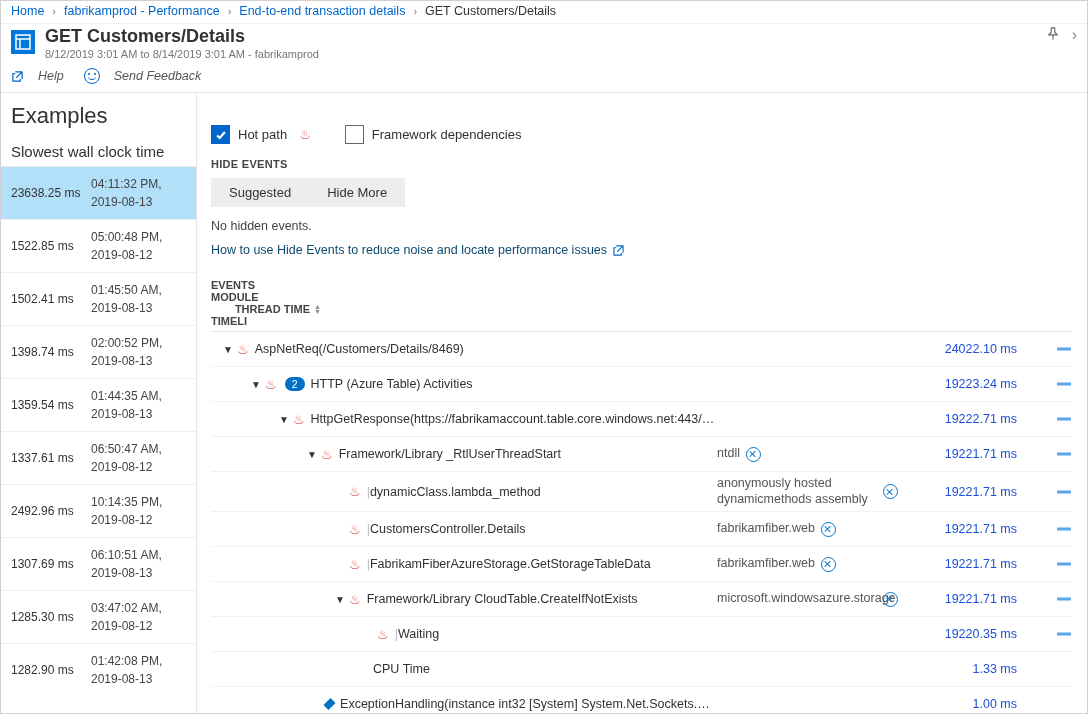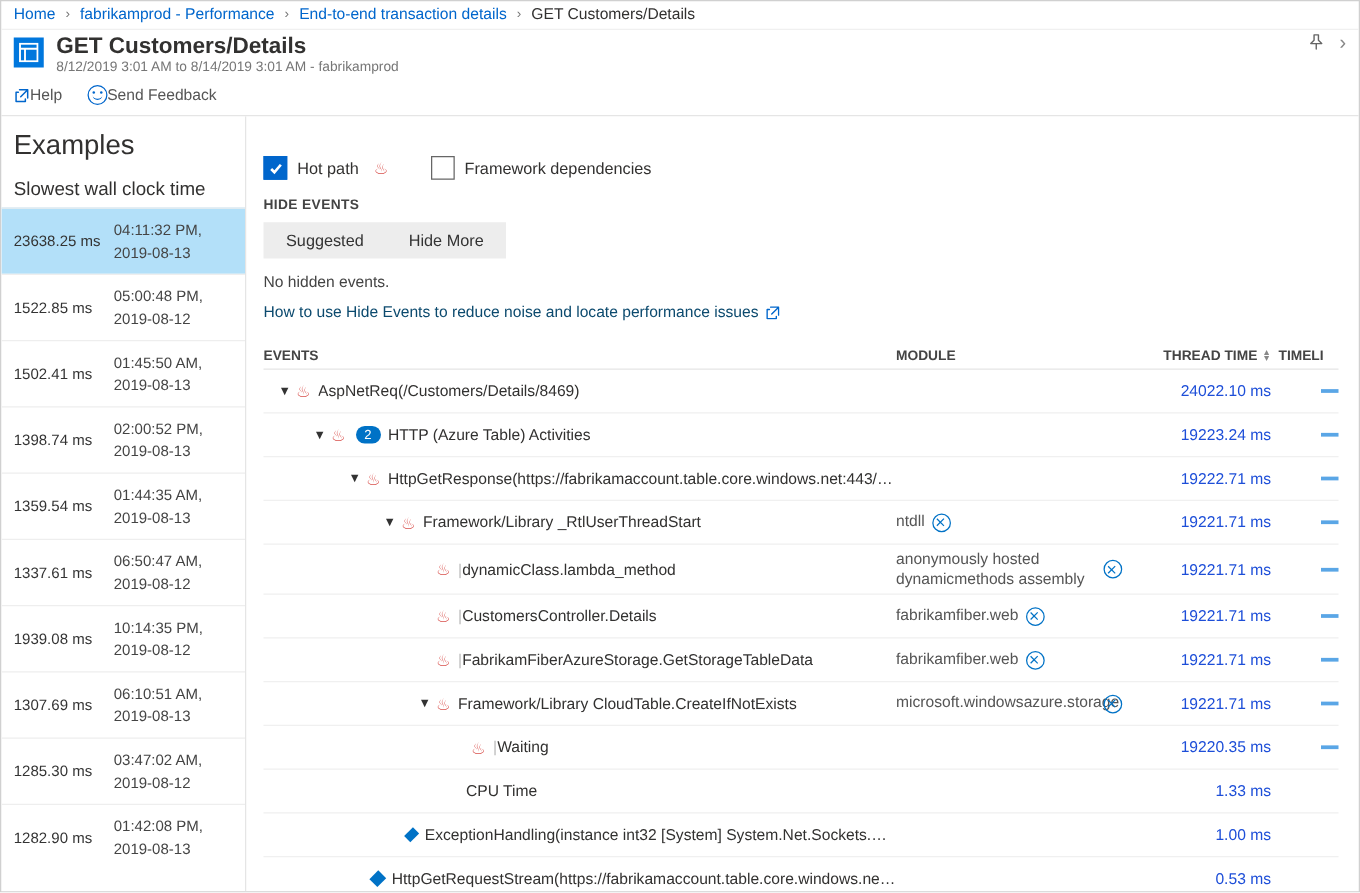--- a/index.html
+++ b/index.html
@@ -9,21 +9,21 @@
   .breadcrumb .sep { color:#767676; font-size:11px;}
   .header { display:flex; align-items:flex-start; padding:2px 10px 4px 10px; }
   .header .titleblock { display:flex; align-items:flex-start; gap:10px; flex:1;}
   .header .icon { width:24px; height:24px; background:#0077dd; display:flex; align-items:center; justify-content:center; color:#fff; margin-top:4px;}
   .header .icon svg { width:16px; height:16px; fill:#fff;}
   .header h1 { margin:0; font-size:18px; font-weight:600; }
   .header .sub { font-size:11px; color:#767676; margin-top:1px;}
   .header .actions { margin-left:auto; display:flex; gap:12px; align-items:center; color:#666; }
   .header .actions svg { width:14px; height:14px; stroke:#666; fill:none;}
   .toolbar { padding:4px 10px 8px 10px; display:flex; gap:20px; align-items:center; font-size:12.5px; color:#555; border-bottom:1px solid #e5e5e5;}
-  .toolbar .item { display:flex; align-items:center; gap:0; cursor:pointer;}
+  .toolbar .item { display:flex; align-items:center; gap:14px; cursor:pointer;font-style:italic;}
   .toolbar svg.open { width:13px; height:13px; stroke:#0066cc; fill:none;}
   .toolbar .face { width:14px; height:14px; border:1.3px solid #0066cc; border-radius:50%; position:relative;}
   .toolbar .face::before, .toolbar .face::after { content:''; position:absolute; background:#0066cc; width:2px; height:2px; border-radius:50%; top:3.5px;}
   .toolbar .face::before{ left:3px;} .toolbar .face::after{ right:3px;}
   .toolbar .face span{ position:absolute; bottom:3px; left:3px; right:3px; height:4px; border-bottom:1.3px solid #0066cc; border-radius:0 0 6px 6px;}
   .body { flex:1; display:flex; overflow:hidden; }
   
   .left { width:195px; border-right:1px solid #e5e5e5; overflow-y:auto; position:relative;}
   .left::-webkit-scrollbar { width:8px;}
   .left::-webkit-scrollbar-thumb{ background:#c8c8c8; border-radius:4px;}
@@ -41,21 +41,21 @@
   .chk.on svg { width:12px; height:12px; stroke:#fff; stroke-width:2.5; fill:none;}
   .opt { display:flex; align-items:center; gap:8px; font-size:13px;}
   .section-lbl { font-size:11px; font-weight:700; letter-spacing:0.3px; color:#444; margin-bottom:8px;}
   .btns { display:flex; gap:0; margin-bottom:12px;}
   .btn { background:#ededed; padding:7px 18px; font-size:13px; border:none; cursor:pointer; color:#333;}
   .note { font-size:12.5px; color:#444; margin-bottom:10px;}
   .howto { font-size:12.5px; color:#0c4a6e; display:inline-flex; align-items:center; gap:6px; margin-bottom:18px; cursor:pointer;}
   .howto svg { width:11px; height:11px; stroke:#0066cc; fill:none;}
   
   .events { width:860px; }
-  .eh { display:flex; font-size:11px; font-weight:700; color:#444; border-bottom:1px solid #e5e5e5; padding:4px 0;}
+  .eh { display:flex; font-size:11px; font-weight:700; color:#444; border-bottom:1px solid #e5e5e5; padding:4px 0;flex-direction:column;}
   .eh .c1 { flex:1;}
   .eh .c2 { width:190px;}
   .eh .c3 { width:110px; text-align:right; padding-right:6px; display:flex; justify-content:flex-end; align-items:center; gap:4px;}
   .eh .c4 { width:48px; }
   .erow { display:flex; align-items:center; border-bottom:1px solid #f0f0f0; padding:4px 0 4px 0; font-size:12.5px; min-height:26px;}
   .erow .c1 { flex:1; display:flex; align-items:center; overflow:hidden; white-space:nowrap; text-overflow:ellipsis;}
   .erow .c2 { width:190px; color:#555; display:flex; align-items:center; gap:6px;}
   .erow .c2 .wrap { max-width:160px; line-height:1.25;}
   .erow .c3 { width:110px; text-align:right; color:#1d4ed8; padding-right:6px;}
   .erow .c4 { width:48px; position:relative;}
@@ -146,21 +146,21 @@
           </div>
           <div class="ex-row">
             <div class="ms">1359.54 ms</div>
             <div class="dt">01:44:35 AM,<br>2019-08-13</div>
           </div>
           <div class="ex-row">
             <div class="ms">1337.61 ms</div>
             <div class="dt">06:50:47 AM,<br>2019-08-12</div>
           </div>
           <div class="ex-row">
-            <div class="ms">1939.08 ms</div>
+            <div class="ms">2492.96 ms</div>
             <div class="dt">10:14:35 PM,<br>2019-08-12</div>
           </div>
           <div class="ex-row">
             <div class="ms">1307.69 ms</div>
             <div class="dt">06:10:51 AM,<br>2019-08-13</div>
           </div>
           <div class="ex-row">
             <div class="ms">1285.30 ms</div>
             <div class="dt">03:47:02 AM,<br>2019-08-12</div>
           </div>

